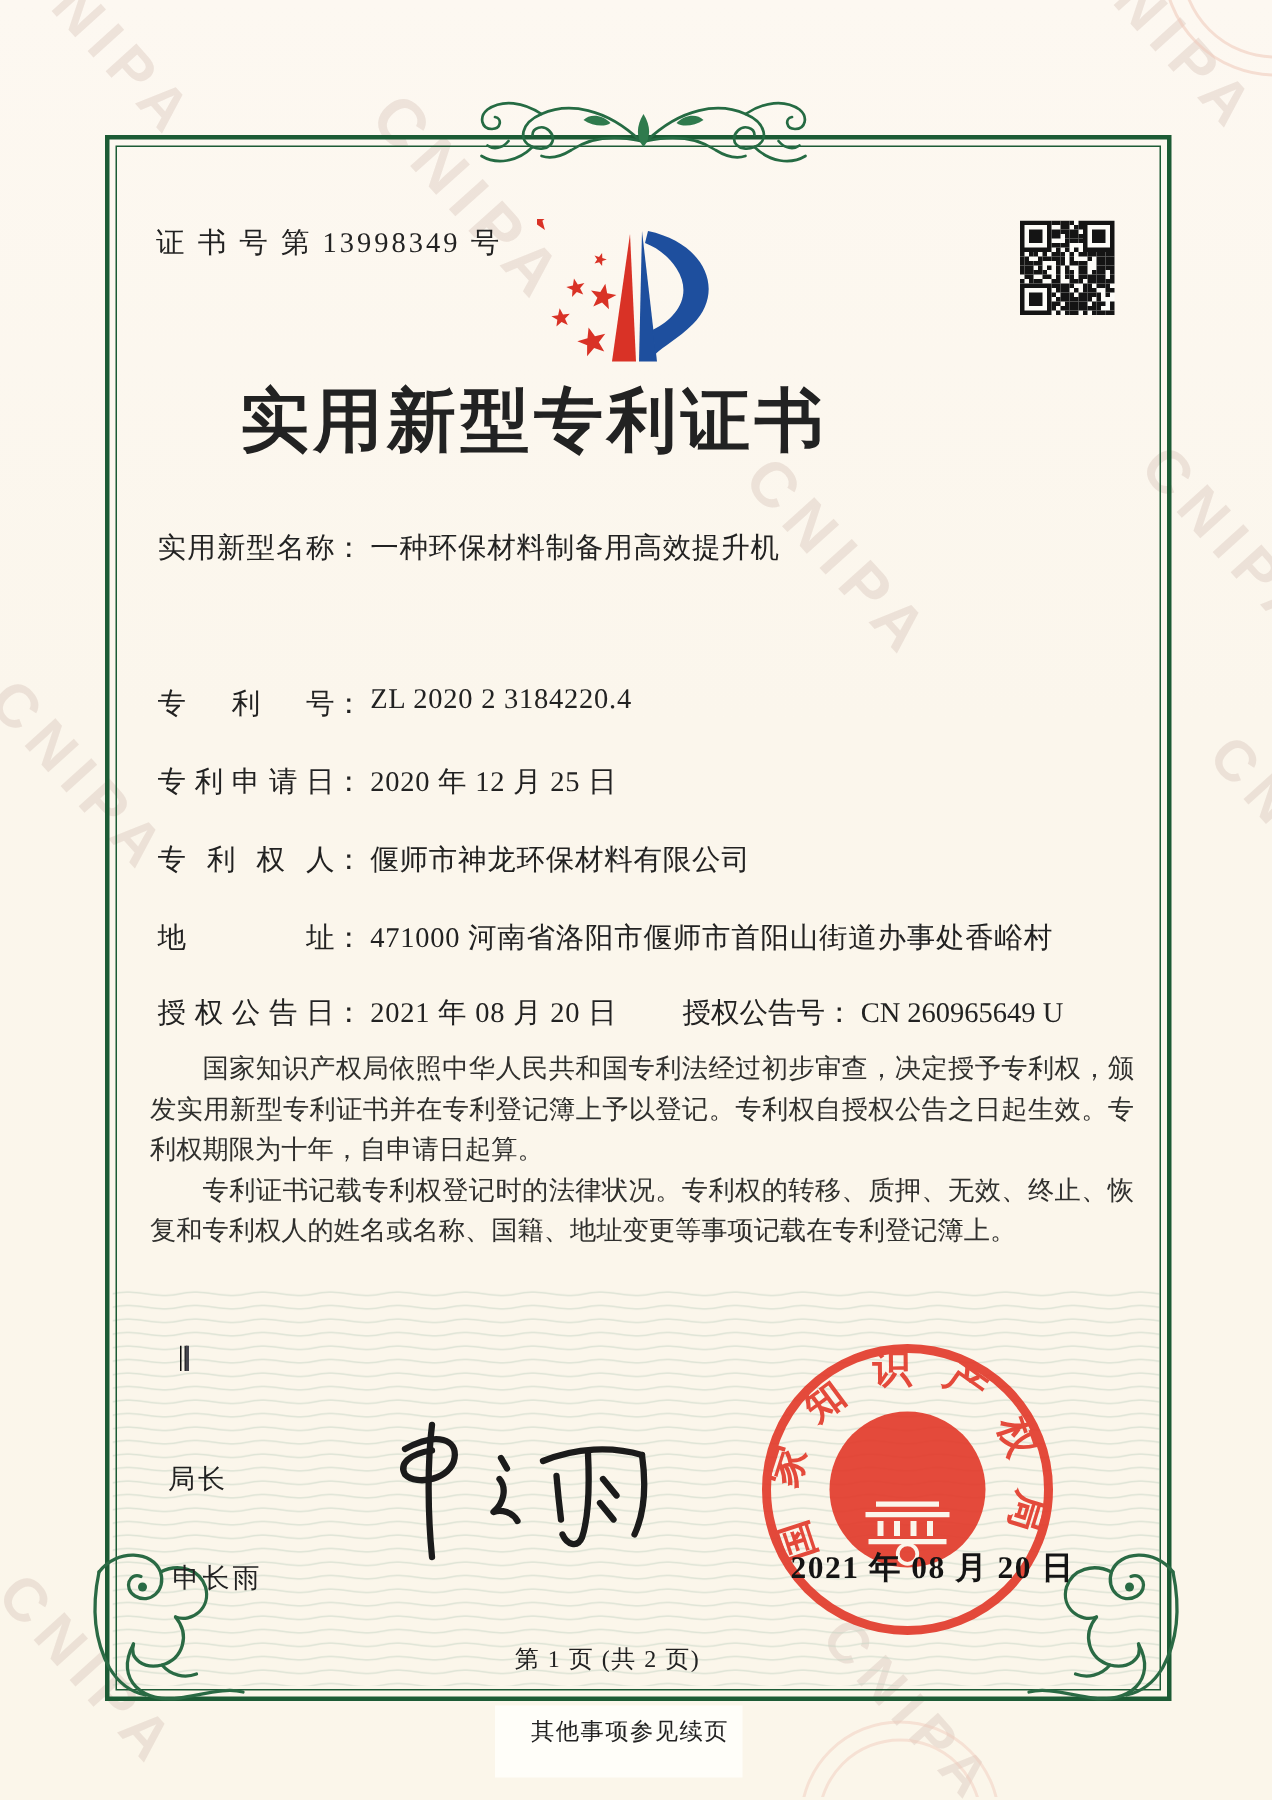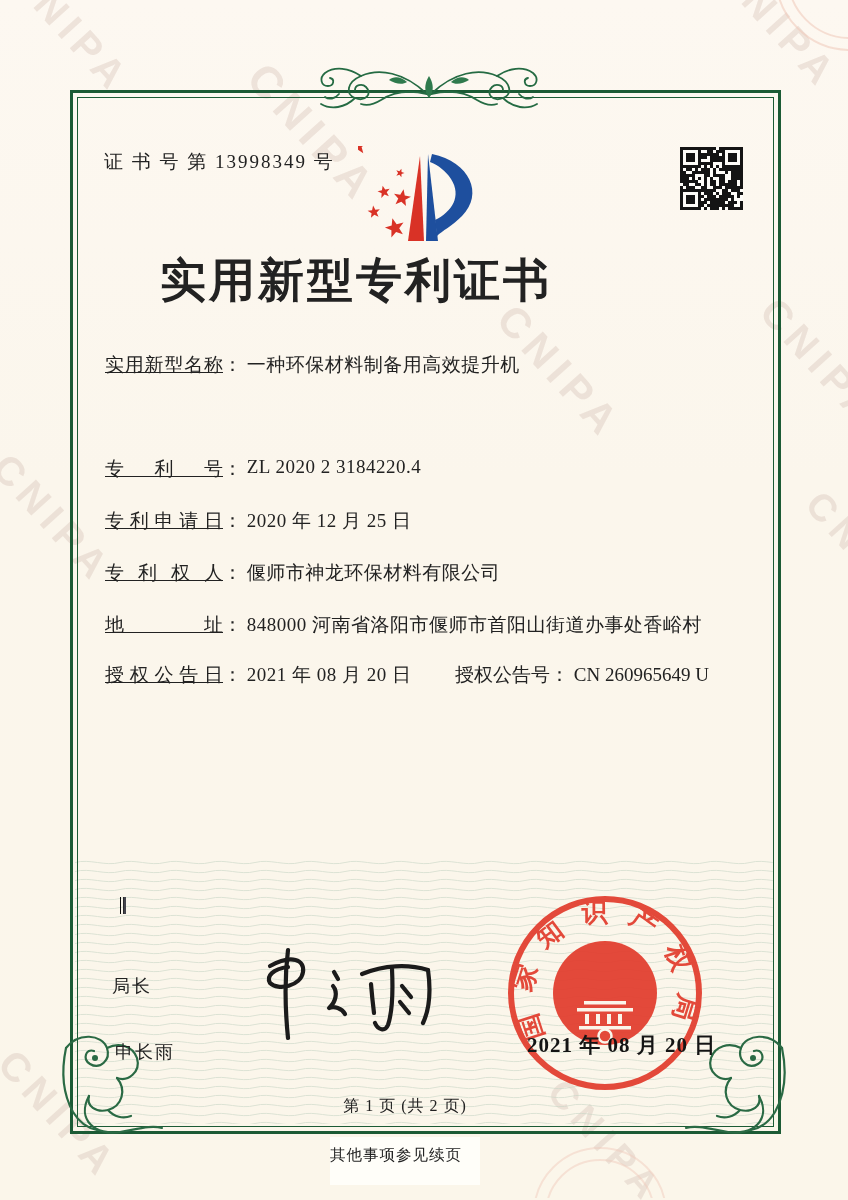--- a/index.html
+++ b/index.html
@@ -19,36 +19,36 @@
   .waves{position:absolute;left:75px;top:858px;z-index:1;}
   
   .deco{position:absolute;z-index:3;pointer-events:none;}
   
   .abs{position:absolute;z-index:4;}
   .cert-no{left:104px;top:149px;font-size:19px;letter-spacing:2px;}
   .title{left:0;top:250px;width:712px;text-align:center;font-size:46px;
          font-weight:600;letter-spacing:3px;}
   .frow{left:105px;width:660px;height:28px;font-size:19px;white-space:nowrap;}
   .flabel{display:inline-block;width:118px;text-align:justify;text-align-last:justify;
-          vertical-align:top;text-decoration:underline;}
+          vertical-align:top;}
   .fcolon{display:inline-block;vertical-align:top;}
   .fvalue{display:inline-block;vertical-align:top;letter-spacing:.5px;}
   .grant2{position:absolute;left:350px;top:0;white-space:nowrap;}
   .body-text{left:100px;top:699px;width:656px;font-size:17.5px;line-height:27px;
              text-align:justify;color:#30302e;}
   .body-text p{margin:0;text-indent:2em;}
   .sig-title{left:112px;top:974px;font-size:18px;letter-spacing:2px;text-align:right;}
   .sig-name{left:115px;top:1008px;font-size:18px;letter-spacing:2px;margin-top:32px;}
   .seal-date{left:527px;top:1031px;font-size:21px;letter-spacing:1px;color:#141414;
              z-index:6;font-weight:600;}
   .page-info{left:405px;top:1096px;transform:translateX(-50%);font-size:16px;
              letter-spacing:1px;}
   .cont-note{left:330px;top:1137px;width:150px;height:48px;background:#fffef9;
-             text-align:left;line-height:36px;font-size:15.5px;letter-spacing:1px;
-             z-index:4;}
+             text-align:center;line-height:36px;font-size:15.5px;letter-spacing:1px;
+             z-index:4;padding-left:15px;}
   .seal-wrap{left:505px;top:893px;width:200px;height:200px;z-index:5;}
 </style>
 </head>
 <body>
 <div class="page">
 
 <span class="wm" style="left:-8px;top:6px;font-size:40px">CNIPA</span>
 <span class="wm" style="left:228px;top:108px;font-size:44px">CNIPA</span>
 <span class="wm" style="left:700px;top:2px;font-size:40px">CNIPA</span>
 <span class="wm" style="left:478px;top:348px;font-size:42px">CNIPA</span>
@@ -366,29 +366,33 @@
 <div class="abs frow" style="top:456px">
   <span class="flabel">专利号</span><span class="fcolon">：</span> <span class="fvalue">ZL 2020 2 3184220.4</span>
 </div>
 <div class="abs frow" style="top:508px">
   <span class="flabel">专利申请日</span><span class="fcolon">：</span> <span class="fvalue">2020 年 12 月 25 日</span>
 </div>
 <div class="abs frow" style="top:560px">
   <span class="flabel">专利权人</span><span class="fcolon">：</span> <span class="fvalue">偃师市神龙环保材料有限公司</span>
 </div>
 <div class="abs frow" style="top:612px">
-  <span class="flabel">地址</span><span class="fcolon">：</span> <span class="fvalue">848000 河南省洛阳市偃师市首阳山街道办事处香峪村</span>
+  <span class="flabel">地址</span><span class="fcolon">：</span> <span class="fvalue">471000 河南省洛阳市偃师市首阳山街道办事处香峪村</span>
 </div>
 <div class="abs frow" style="top:662px">
   <span class="flabel">授权公告日</span><span class="fcolon">：</span> <span class="fvalue">2021 年 08 月 20 日</span>
   <span class="grant2">
     <span>授权公告号</span><span>：</span> <span>CN 260965649 U</span>
   </span>
 </div>
 
+<div class="abs body-text">
+  <p>国家知识产权局依照中华人民共和国专利法经过初步审查，决定授予专利权，颁发实用新型专利证书并在专利登记簿上予以登记。专利权自授权公告之日起生效。专利权期限为十年，自申请日起算。</p>
+  <p>专利证书记载专利权登记时的法律状况。专利权的转移、质押、无效、终止、恢复和专利权人的姓名或名称、国籍、地址变更等事项记载在专利登记簿上。</p>
+</div>
 
 <svg class="abs" style="left:120px;top:897px" width="218" height="17" id="bc">
       <rect x="0" y="0" width="1" height="17" fill="#0d0d0d"></rect>
       <rect x="3" y="0" width="2" height="17" fill="#2a2a2e"></rect>
       <rect x="4" y="0" width="2" height="17" fill="#45454d"></rect>
       <rect x="8" y="0" width="undefined" height="17" fill="undefined"></rect>
     </svg>
 
 <div class="abs sig-title">局长</div>
 <div class="abs sig-name">申长雨</div>

